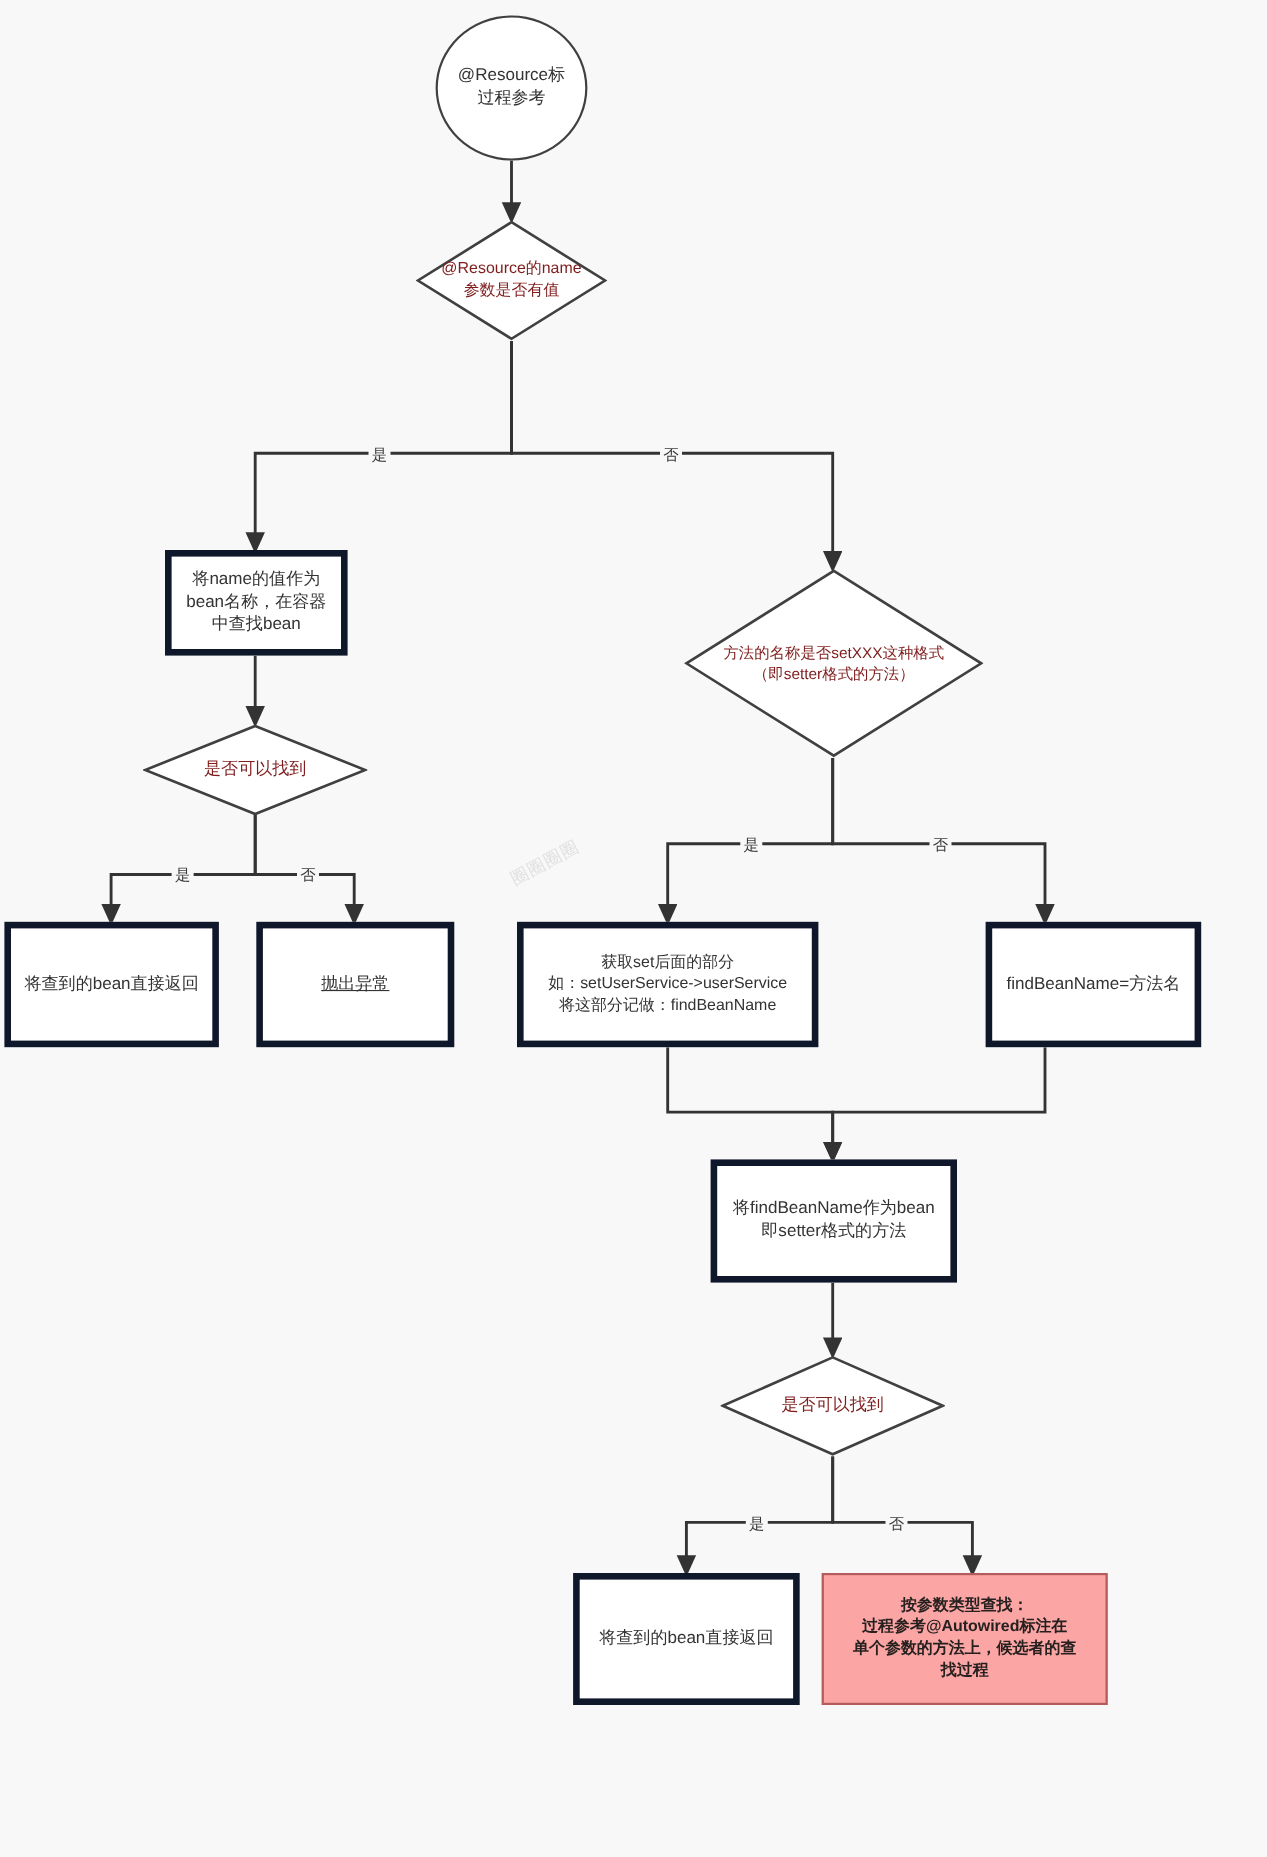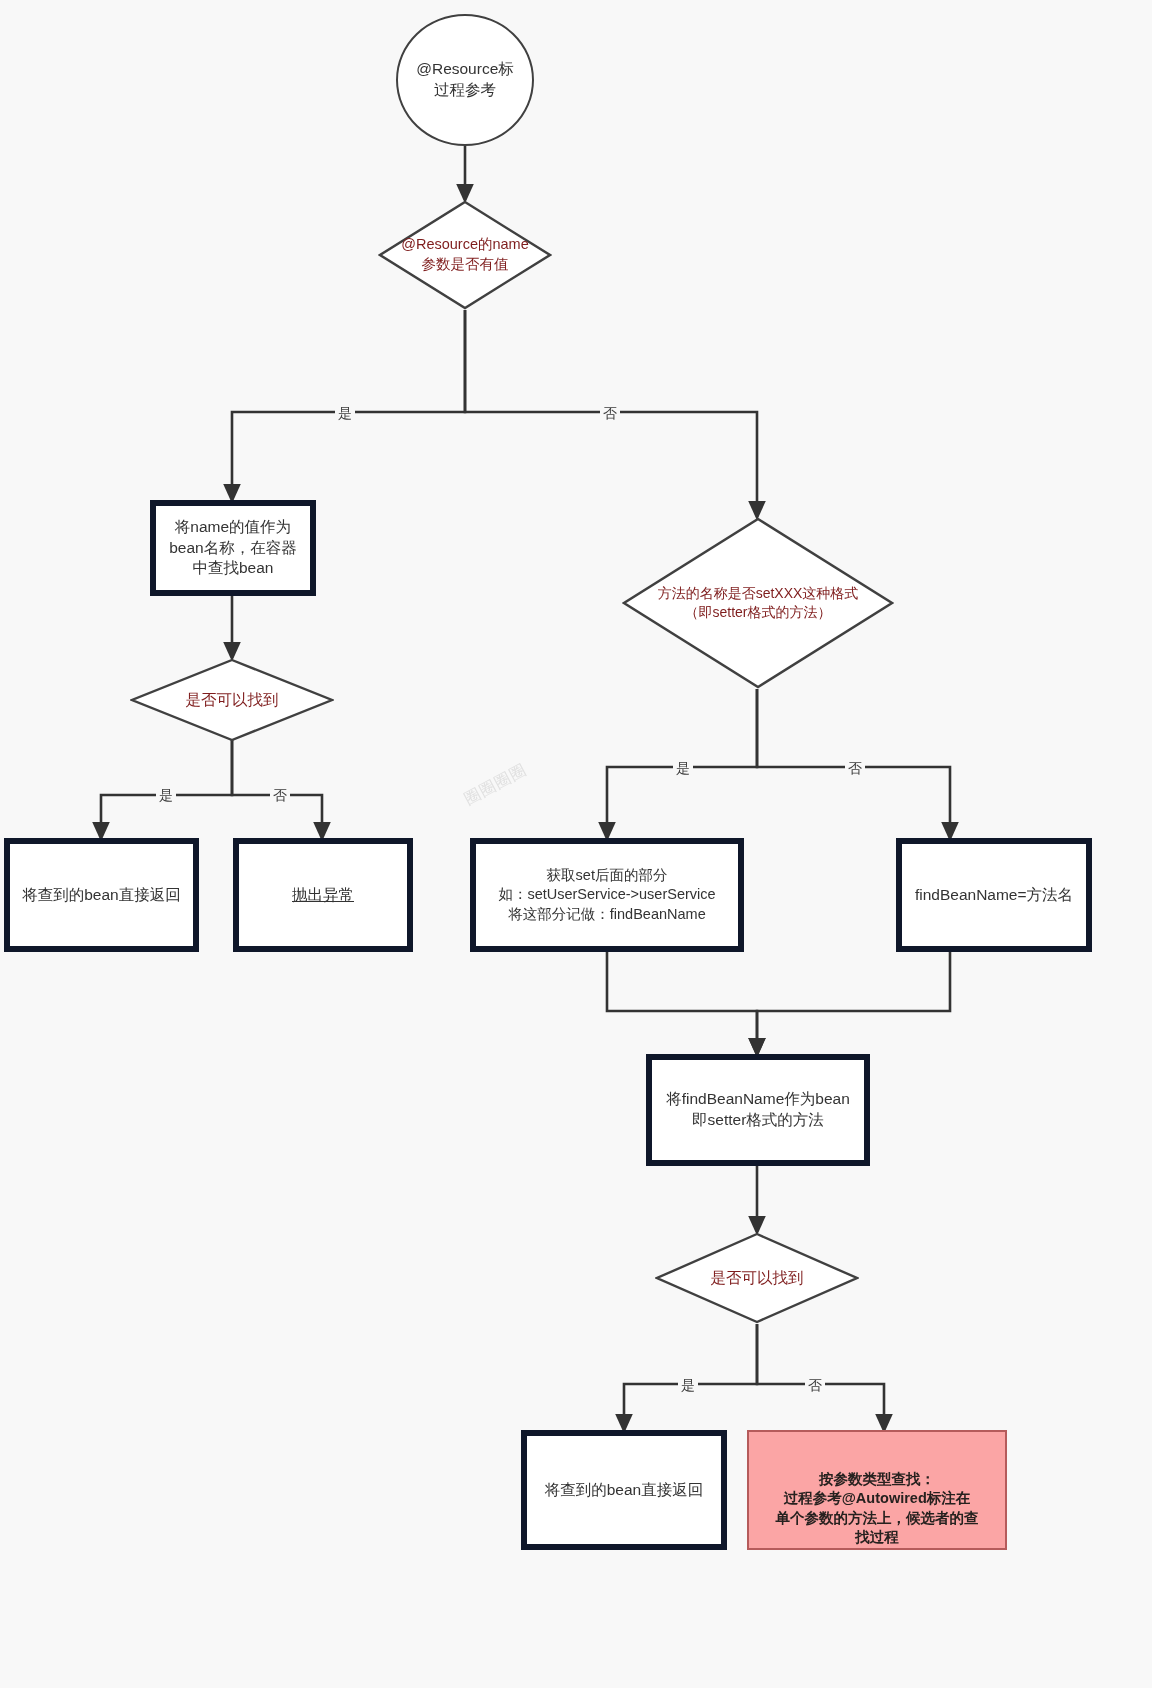--- a/index.html
+++ b/index.html
@@ -200,21 +200,21 @@
     <svg width="204" height="92" viewBox="0 0 204 92" xmlns="http://www.w3.org/2000/svg">
       <polygon points="102,2 202,46 102,90 2,46" fill="#ffffff" stroke="#404040" stroke-width="2.4"></polygon>
     </svg>
     <div class="diamond-label">是否可以找到</div>
   </div>
 
   <div class="node rect" style="left:521px; top:1430px; width:206px; height:120px;">
     <span>将查到的bean直接返回</span>
   </div>
 
-  <div class="node rect redbox" style="left:747px; top:1430px; width:260px; height:120px;align-items:flex-end;">
+  <div class="node rect redbox" style="left:747px; top:1430px; width:260px; height:120px;">
     <span>按参数类型查找：
 过程参考@Autowired标注在
 单个参数的方法上，候选者的查
 找过程</span>
   </div>
 
   <div class="edge-label" style="left:345px; top:413px;">是</div>
   <div class="edge-label" style="left:610px; top:413px;">否</div>
 
   <div class="edge-label" style="left:166px; top:795px;">是</div>

